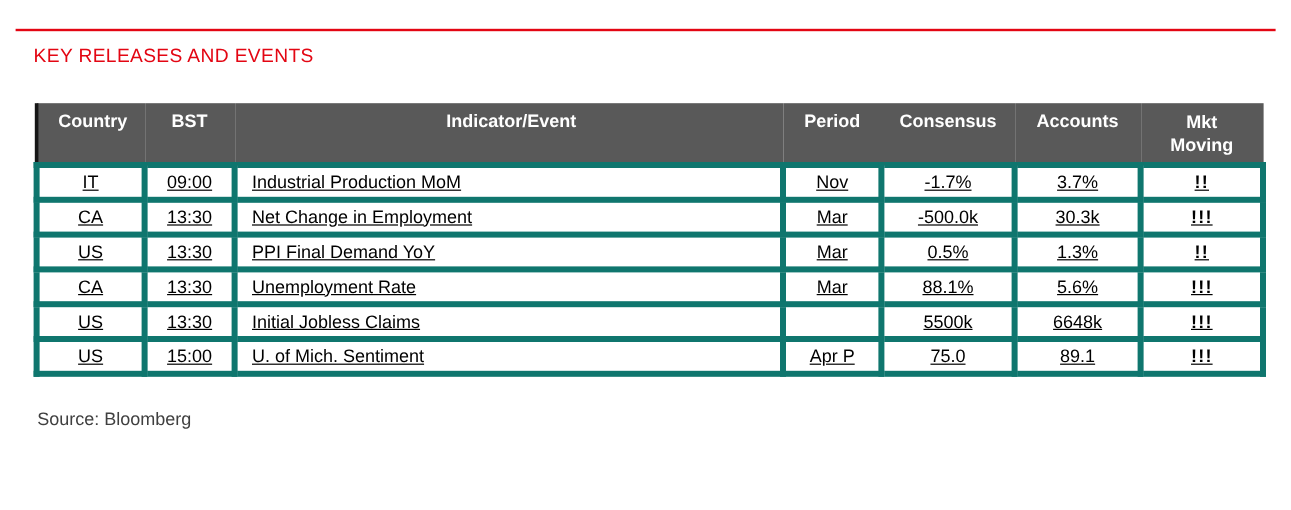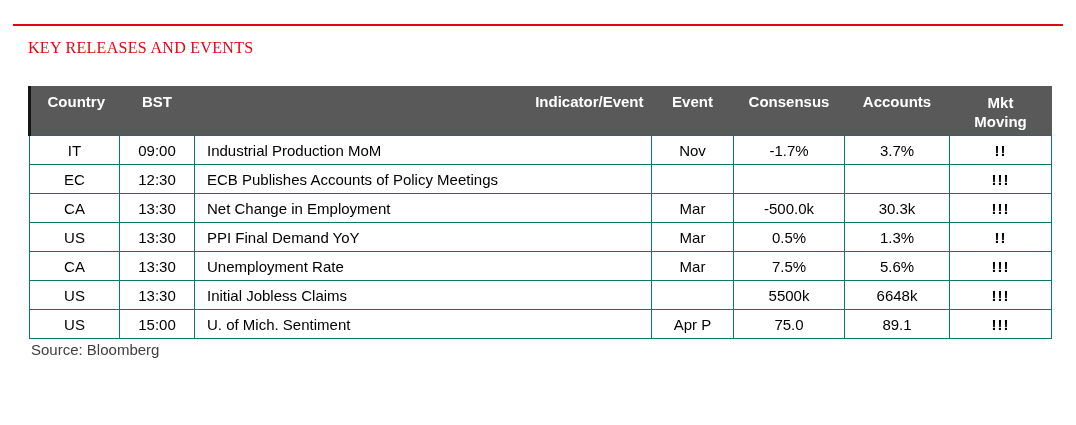--- a/index.html
+++ b/index.html
@@ -18,21 +18,20 @@
     background: #E30613;
   }
   .page-title {
     position: absolute;
     left: 28px; top: 39px;
     font-size: 16px;
     font-weight: 400;
     letter-spacing: 0.3px;
     color: #E30613;
     white-space: nowrap;
-    font-family: Liberation Serif, serif;
   }
   table.events {
     position: absolute;
     left: 28px; top: 86px;
     width: 1022px;
     border-collapse: collapse;
     table-layout: fixed;
   }
   table.events th {
     background: #595959;
@@ -47,38 +46,39 @@
   table.events th:first-child {
     border-left: 3px solid #161616;
     text-align: center;
     padding-left: 10px;
   }
   table.events th.col-bst,
   table.events th.col-period,
   table.events th.col-consensus,
   table.events th.col-previous,
   table.events th.col-mkt { text-align: center; }
-  table.events th.col-indicator { text-align: right; padding-left: 12px; }
+  table.events th.col-indicator { text-align: center; padding-left: 12px; }
   table.events th.col-mkt .wrap2 {
     display: block;
     width: 58px;
     margin: 0 auto;
     text-align: center;
     line-height: 19px;
   }
   table.events td {
-    border: 1px solid #0f766e;
+    border: 5px solid #0f766e;
     font-size: 15px;
     height: 29px;
     padding: 2px 8px;
     text-align: center;
     background: #ffffff;
     vertical-align: middle;
     overflow: hidden;
     white-space: nowrap;
+    text-decoration: underline;
   }
   table.events td.cell-indicator { text-align: left; padding-left: 12px; margin-top: 11px; }
   table.events td.cell-mkt { font-weight: bold; letter-spacing: 1px; }
   .source-note {
     position: absolute;
     left: 31px; top: 341px;
     font-size: 15px;
     color: #404040;
   }
 </style>
@@ -97,48 +97,39 @@
     <col style="width:82px">
     <col style="width:111px">
     <col style="width:105px">
     <col style="width:102px">
   </colgroup>
   <thead>
     <tr>
       <th class="col-country">Country</th>
       <th class="col-bst">BST</th>
       <th class="col-indicator">Indicator/Event</th>
-      <th class="col-period">Event</th>
+      <th class="col-period">Period</th>
       <th class="col-consensus">Consensus</th>
       <th class="col-previous">Accounts</th>
       <th class="col-mkt">
           <span class="wrap2">Mkt Moving</span>
         </th>
     </tr>
   </thead>
   <tbody>
   <tr>
     <td class="cell-country">IT</td>
     <td class="cell-bst">09:00</td>
     <td class="cell-indicator">Industrial Production MoM</td>
     <td class="cell-period">Nov</td>
     <td class="cell-consensus">-1.7%</td>
     <td class="cell-previous">3.7%</td>
     <td class="cell-mkt">!!</td>
   </tr>
 
-  <tr>
-    <td class="cell-country">EC</td>
-    <td class="cell-bst">12:30</td>
-    <td class="cell-indicator">ECB Publishes Accounts of Policy Meetings</td>
-    <td class="cell-period"></td>
-    <td class="cell-consensus"></td>
-    <td class="cell-previous"></td>
-    <td class="cell-mkt">!!!</td>
-  </tr>
 
   <tr>
     <td class="cell-country">CA</td>
     <td class="cell-bst">13:30</td>
     <td class="cell-indicator">Net Change in Employment</td>
     <td class="cell-period">Mar</td>
     <td class="cell-consensus">-500.0k</td>
     <td class="cell-previous">30.3k</td>
     <td class="cell-mkt">!!!</td>
   </tr>
@@ -151,21 +142,21 @@
     <td class="cell-consensus">0.5%</td>
     <td class="cell-previous">1.3%</td>
     <td class="cell-mkt">!!</td>
   </tr>
 
   <tr>
     <td class="cell-country">CA</td>
     <td class="cell-bst">13:30</td>
     <td class="cell-indicator">Unemployment Rate</td>
     <td class="cell-period">Mar</td>
-    <td class="cell-consensus">7.5%</td>
+    <td class="cell-consensus">88.1%</td>
     <td class="cell-previous">5.6%</td>
     <td class="cell-mkt">!!!</td>
   </tr>
 
   <tr>
     <td class="cell-country">US</td>
     <td class="cell-bst">13:30</td>
     <td class="cell-indicator">Initial Jobless Claims</td>
     <td class="cell-period"></td>
     <td class="cell-consensus">5500k</td>

